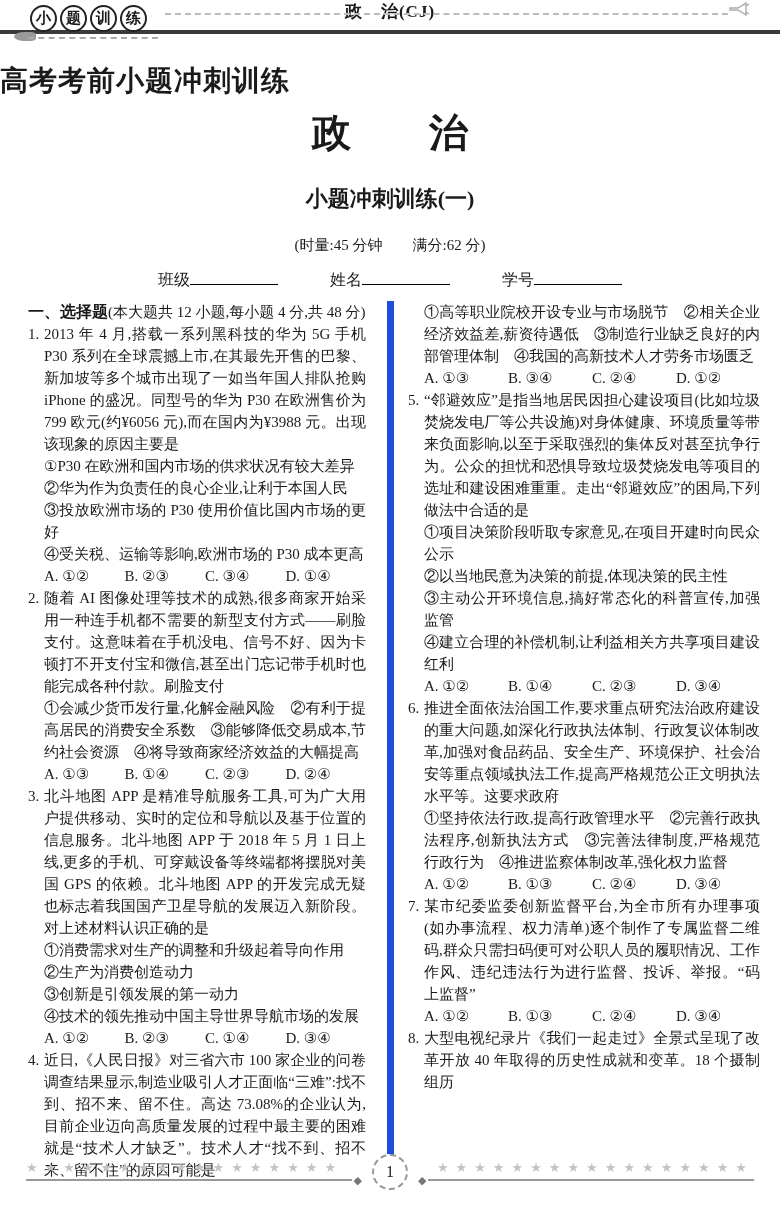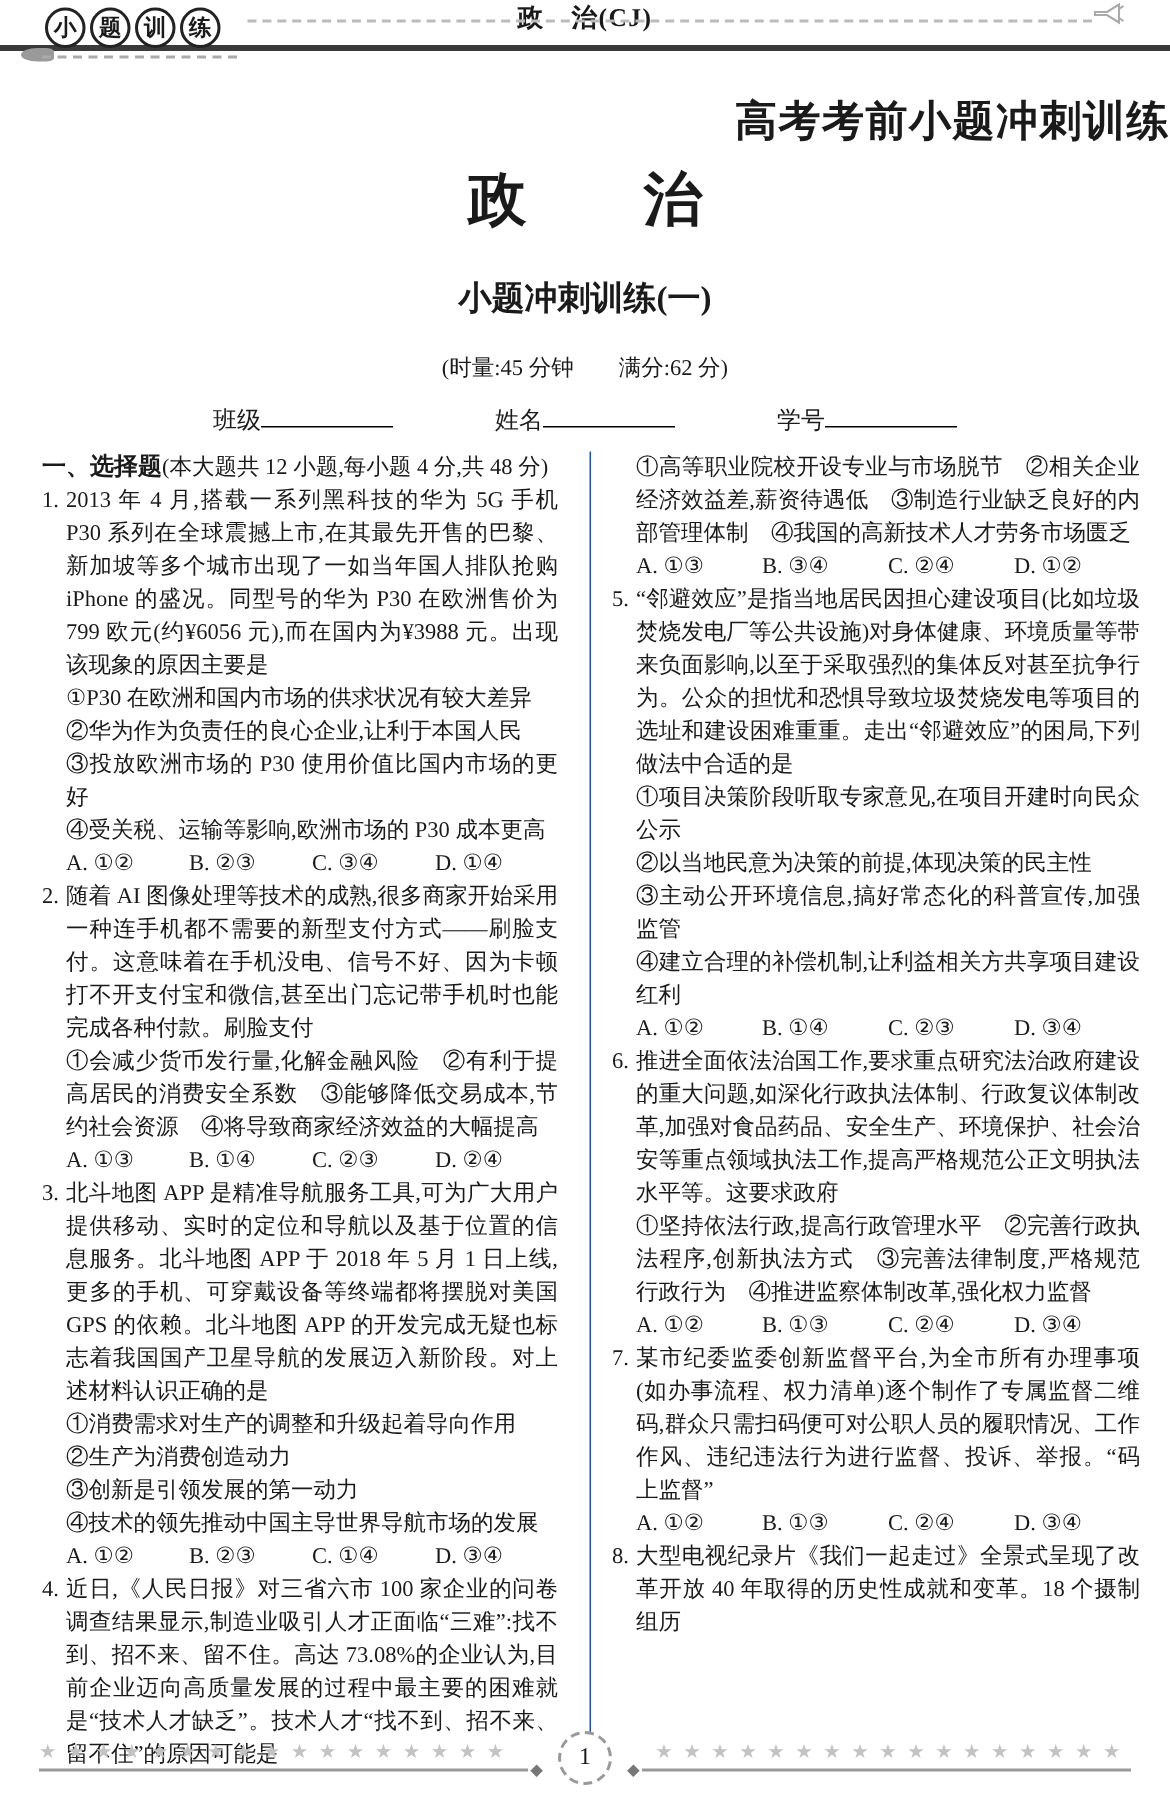--- a/index.html
+++ b/index.html
@@ -29,33 +29,33 @@
     border-top: 2px dashed #aaa; }
   .top-dash { position: absolute; left: 165px; top: 13px; right: 52px;
     border-top: 2px dashed #bbb; }
   .corner-icon { position: absolute; right: 30px; top: 2px; color: #aaa; }
   .subject-line { text-align: center; font-weight: bold; font-size: 17px;
     letter-spacing: 1px; }
   .double-rule { margin-top: 7px; height: 4px;
     border-top: 2px solid #3a3a3a; border-bottom: 2px solid #3a3a3a; }
 
   
-  .main-title { text-align: right; font-size: 28px; font-weight: bold;
+  .main-title { text-align: left; font-size: 28px; font-weight: bold;
     margin-top: 16px; letter-spacing: 1px; }
   .subject-title { text-align: center; font-size: 39px; font-weight: bold; margin-top: 6px; }
   .set-title { text-align: center; font-size: 22px; font-weight: bold; margin-top: 24px; }
   .meta-line { text-align: center; font-size: 15px; margin-top: 22px; }
-  .fields { display: flex; justify-content: center; gap: 68px; margin-top: 15px; font-size: 16px; }
+  .fields { display: flex; justify-content: center; gap: 52px; margin-top: 15px; font-size: 16px; }
   .field { white-space: nowrap; }
   .blank { display: inline-block; width: 88px; border-bottom: 1px solid #000; height: 14px; }
 
   
   .columns { display: flex; margin: 10px 20px 0 28px; min-height: 852px; }
   .col { width: 50%; font-size: 15px; line-height: 22px; text-align: justify; }
-  .col-left { padding-right: 21px; border-right: 1px solid #1d4ed8; }
+  .col-left { padding-right: 21px; border-right: 7px solid #1d4ed8; }
   .col-right { padding-left: 14px; }
   .section-heading { font-size: 15px; }
   .section-heading .bold { font-weight: bold; font-size: 16px; }
   .question { position: relative; }
   .qnum { position: absolute; left: 0; top: 0; }
   .qbody { margin-left: 16px; }
   .qbody p, .qcont p { margin: 0; }
   .qcont { margin-left: 16px; }
   .answers { display: flex; }
   .answers span { flex: 1; }

